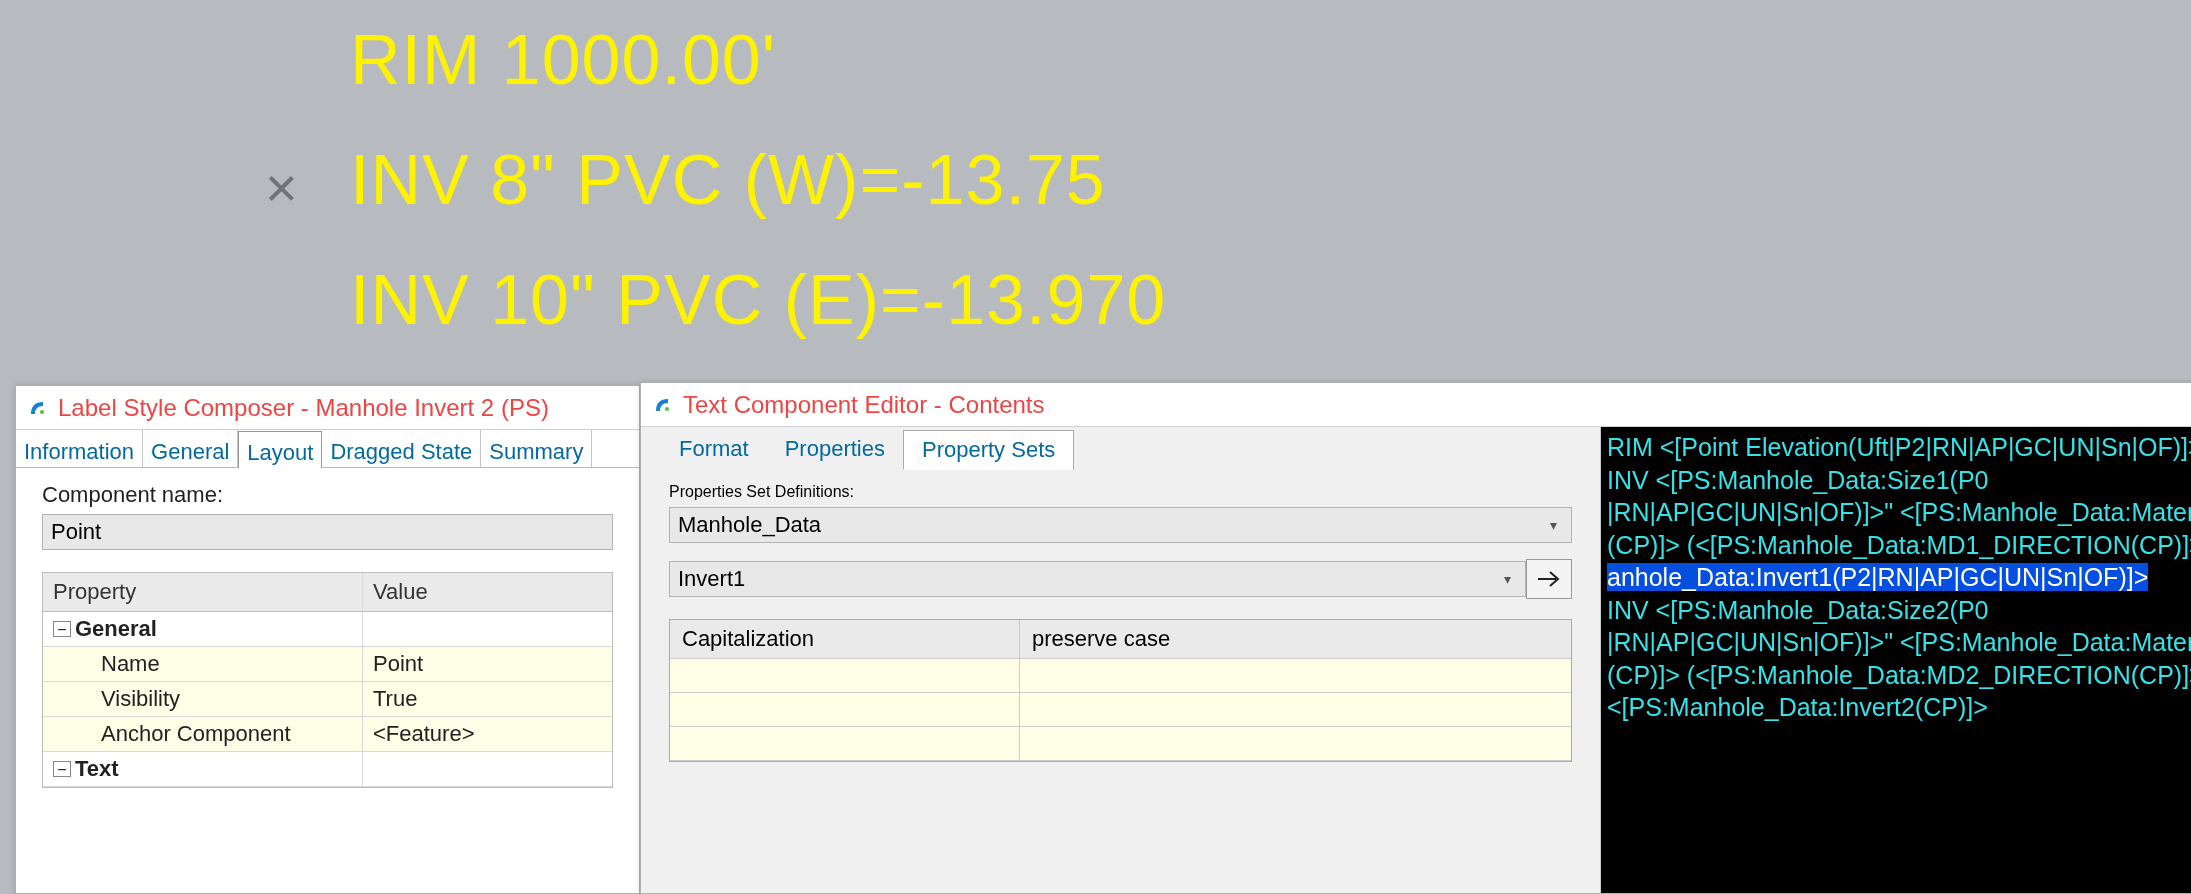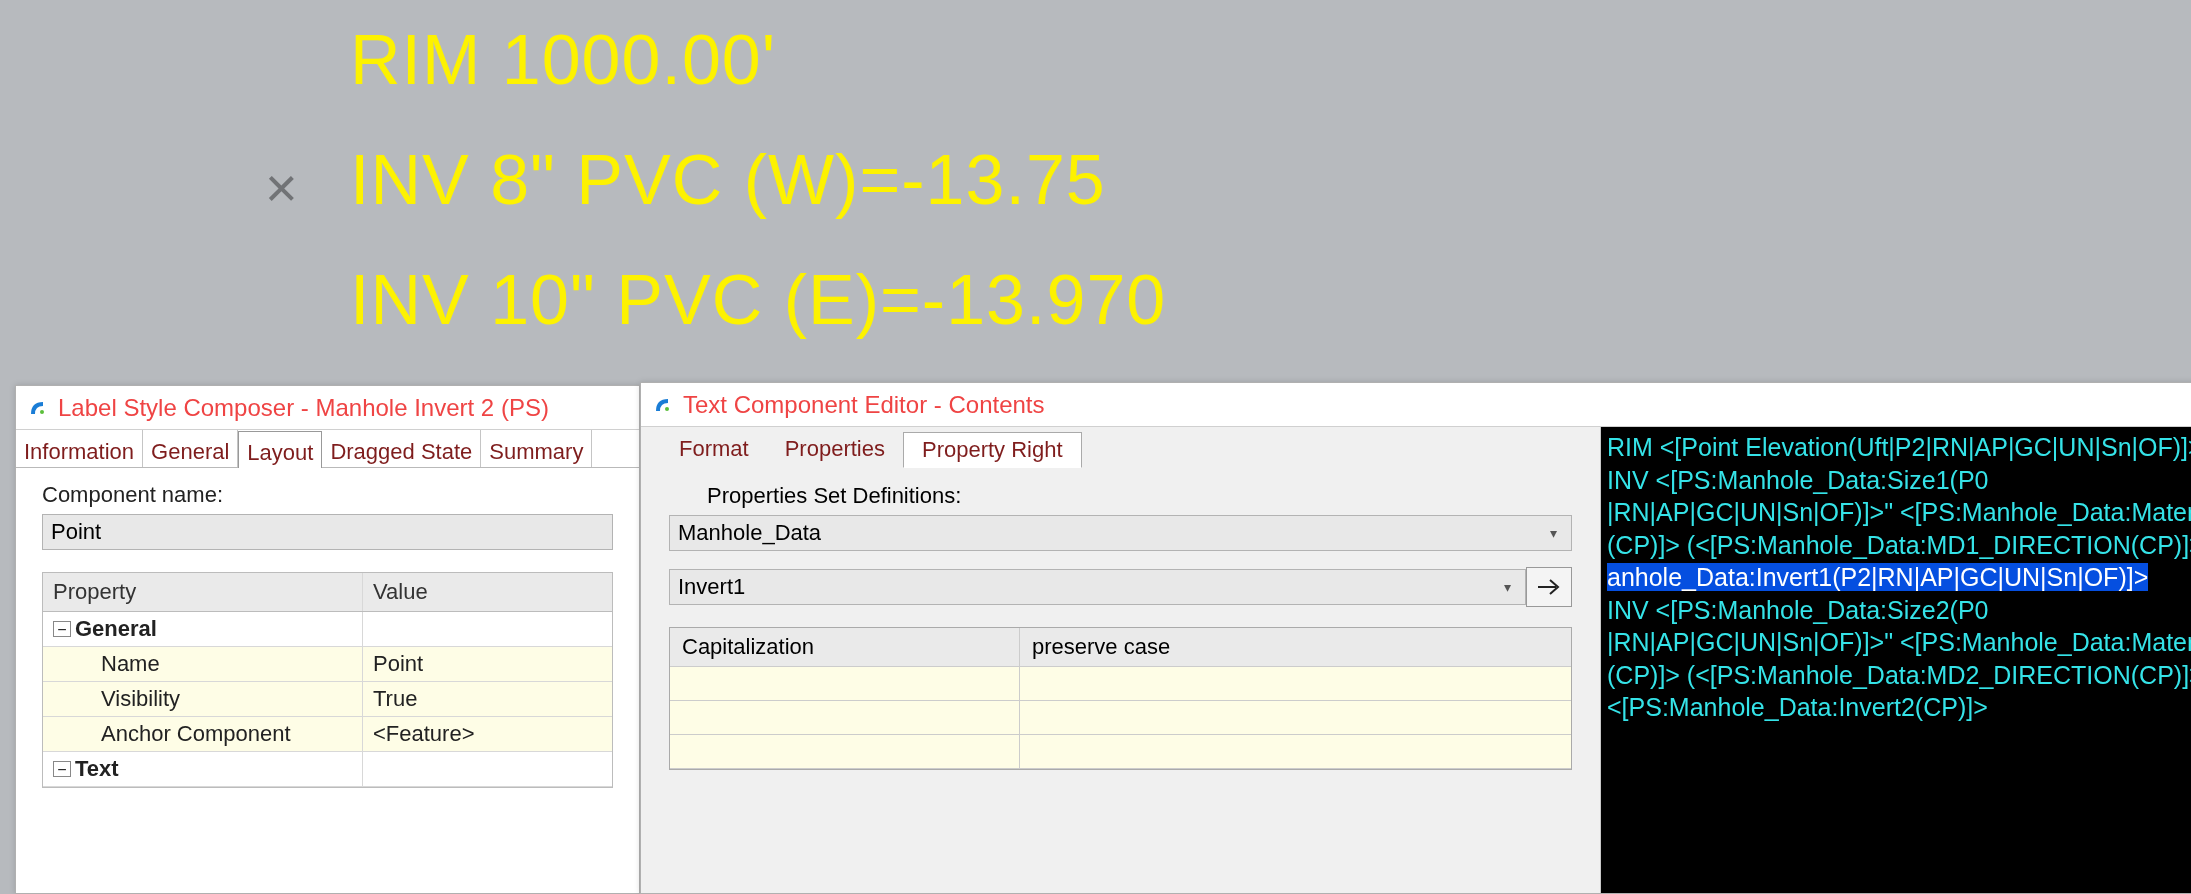--- a/index.html
+++ b/index.html
@@ -16,23 +16,23 @@
 
   
   .window { position: absolute; background: #ffffff; border: 1px solid #b0b0b0; box-shadow: 0 0 6px rgba(0,0,0,.15); }
   .titlebar { height: 44px; display: flex; align-items: center; padding: 0 10px; background: #fff; border-bottom: 1px solid #d0d0d0; }
   .titlebar .app-icon { width: 22px; height: 22px; margin-right: 10px; display:flex; align-items:center; justify-content:center; }
   .titlebar .title { font-size: 24px; color: #ef4444; }
   .titlebar .spacer { flex: 1; }
   .titlebar .close-btn { width: 46px; height: 44px; display:flex; align-items:center; justify-content:center; cursor:pointer; font-size: 26px; }
 
   .tabs-row { display:flex; height: 38px; border-bottom: 1px solid #b9b9b9; background:#fff; }
-  .tab { padding: 6px 8px 0 8px; font-size: 22px; color:#7f1d1d; border-right:1px solid #c5c5c5; cursor:pointer; display:flex; align-items:center; }
+  .tab { padding: 6px 8px 0 8px; font-size: 22px; color:#0369a1; border-right:1px solid #c5c5c5; cursor:pointer; display:flex; align-items:center; }
   .tab.active { background:#fff; border-top:1px solid #999; border-left:1px solid #999; border-right:1px solid #999; position:relative; top:1px; }
-  .tabs-row.sub { height:40px; padding: 4px 0 0 20px; background:#f0f0f0; border-bottom:none; }
+  .tabs-row.sub { height:40px; padding: 4px 0 0 20px; background:#f0f0f0; border-bottom:none;align-items:center; }
   .tabs-row.sub .tab { border:none; padding:6px 18px; }
   .tabs-row.sub .tab.active { background:#fff; border:1px solid #aaa; border-bottom:1px solid #fff; }
 
   
   #win-lsc { top: 385px; left: 15px; width: 625px; height: 509px; overflow:hidden; }
   #win-lsc .form-area { padding: 14px 26px; }
   .form-label { font-size: 22px; color:#222; margin-bottom:6px; }
   .dropdown-field { width: 100%; height: 36px; background:#e8e8e8; border:1px solid #b3b3b3; font-size:22px; padding:4px 8px; display:flex; align-items:center; }
   .grid { margin-top: 22px; border:1px solid #bcbcbc; }
   .grid-head { display:flex; background:#eaeaea; border-bottom:1px solid #bcbcbc; }
@@ -47,21 +47,21 @@
 
   
   #win-tce { top: 382px; left: 640px; width: 1683px; height: 512px; }
   #win-tce .body { display:flex; height: calc(100% - 44px); }
   #win-tce .left-pane { width: 960px; background:#f0f0f0; border-right:1px solid #c8c8c8; }
   #win-tce .right-pane { flex:1; background:#000; padding:4px 6px; position:relative; }
   .code-text { font-family: Arial, sans-serif; font-size:25px; color:#35e3e8; line-height:1.3; word-break:break-all; }
   .code-text .sel { background:#054fe0; color:#fff; }
 
   .pane-section { padding: 16px 28px 0 28px; }
-  .section-label { font-size:22px; margin-bottom:6px;margin-left:38px; }
+  .section-label { font-size:16px; margin-bottom:6px; }
   .select-row { display:flex; align-items:center; }
   .select-row .dropdown-field { flex:1; }
   .arrow-btn { width:46px; height:40px; background:#f4f4f4; border:1px solid #999; display:flex; align-items:center; justify-content:center; cursor:pointer; font-size:24px; }
 
   .mini-grid { margin: 20px 28px 0 28px; border:1px solid #aaa; }
   .mini-grid .row { display:flex; border-bottom:1px solid #ccc; background:#fefde6; }
   .mini-grid .row.head { background:#eaeaea; }
   .mini-grid .cell { padding:6px 12px; font-size:22px; }
   .mini-grid .c1 { width:350px; border-right:1px solid #ccc; }
   .mini-grid .c2 { flex:1; }
@@ -151,21 +151,21 @@
           <line x1="2" y1="2" x2="16" y2="16" stroke="#222" stroke-width="1.5"></line>
           <line x1="16" y1="2" x2="2" y2="16" stroke="#222" stroke-width="1.5"></line>
         </svg>
     </span>
   </div>
   <div class="body">
     <div class="left-pane">
       <div class="tabs-row sub">
         <div class="tab">Format</div>
         <div class="tab">Properties</div>
-        <div class="tab active">Property Right</div>
+        <div class="tab active">Property Sets</div>
       </div>
 
       <div class="pane-section">
         <div class="section-label">Properties Set Definitions:</div>
         <div class="dropdown-field">
           <span>Manhole_Data</span>
           <span class="chevron">▾</span>
         </div>
       </div>
 

